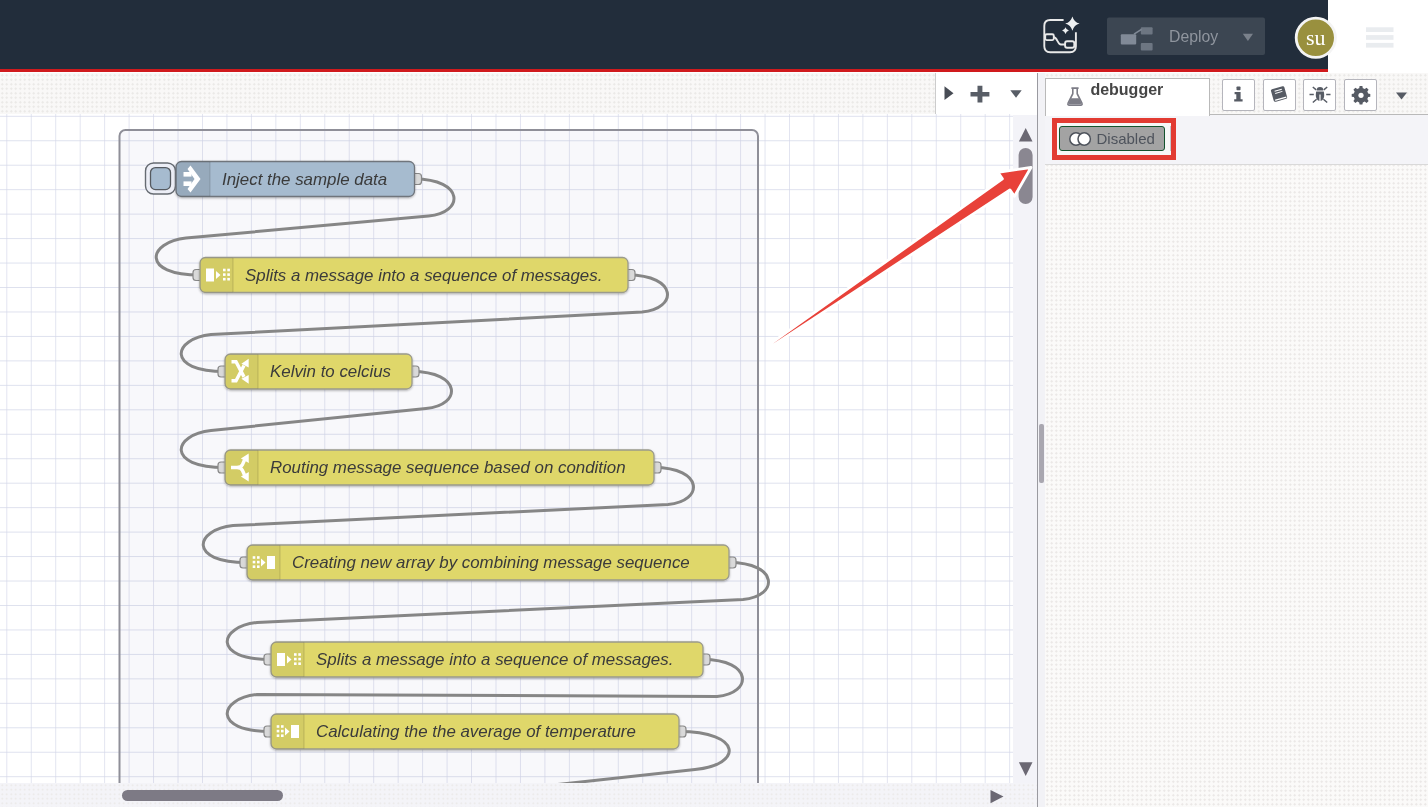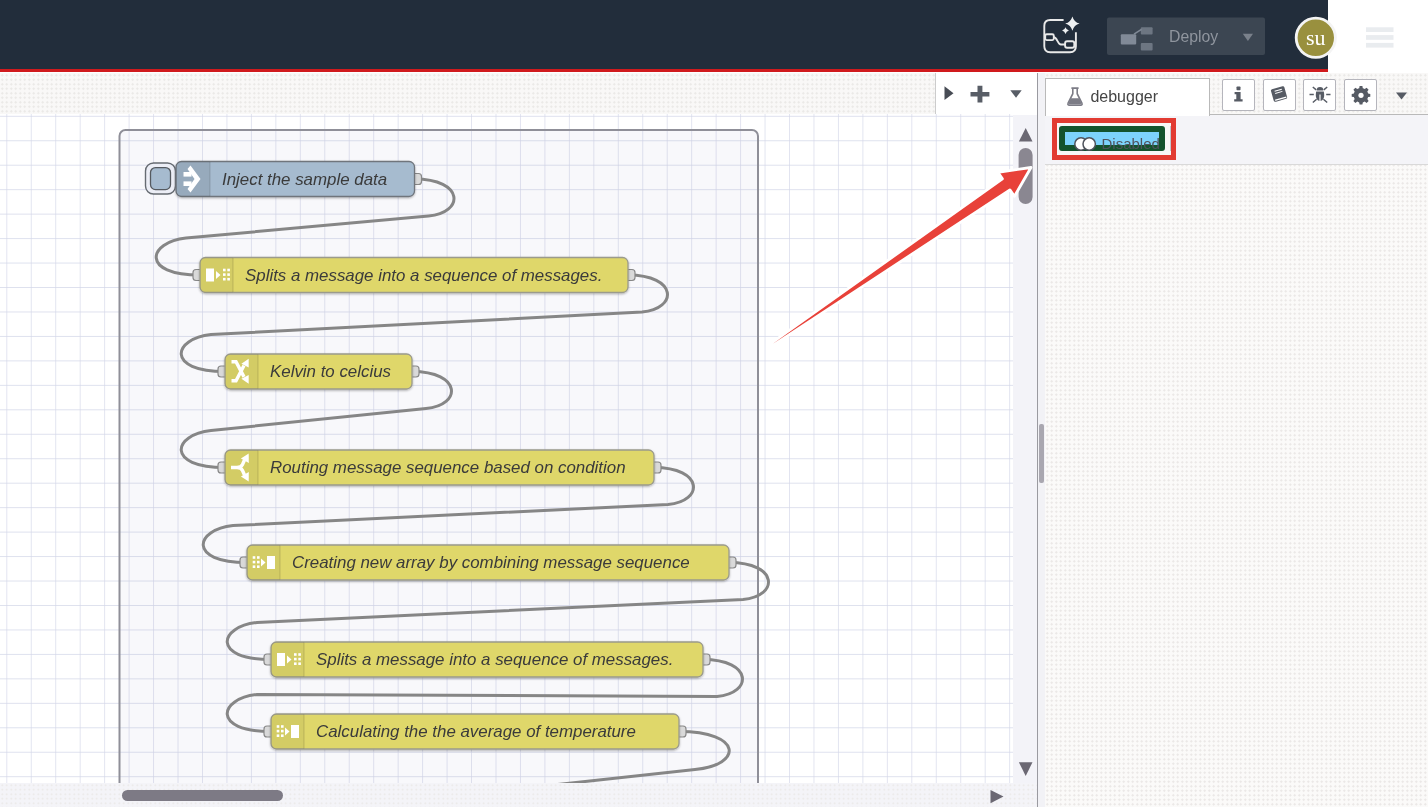--- a/index.html
+++ b/index.html
@@ -23,25 +23,25 @@
   #spthumb{position:absolute;left:1px;top:351px;width:4.5px;height:59px;background:#a9a7b0;border-radius:2px;}
   #sidebar{position:absolute;left:1045px;top:72.5px;width:383px;height:734.5px;
     background-color:#fbfaf9;
     background-image:radial-gradient(#eae7e5 0.9px, transparent 1px);background-size:4.5px 4.5px;}
   #sbtabbar{position:absolute;left:0;top:0;width:383px;height:41px;
     background-color:#f9f8f7;
     background-image:radial-gradient(#eae8e6 0.9px, transparent 1px);background-size:4.5px 4.5px;
     border-bottom:1.5px solid #b9b9b9;}
   #sbtab{position:absolute;left:0.4px;top:5px;width:163px;height:37.5px;background:#fff;
     border:1px solid #b9b9b9;border-bottom:none;}
-  #sbtab .lbl{position:absolute;left:44px;top:9px;font-size:16px;font-weight:normal;color:#454545;}
+  #sbtab .lbl{position:absolute;left:44px;top:2px;font-size:16px;font-weight:bold;color:#454545;}
   .sbbtn{position:absolute;top:6.5px;width:31px;height:29.5px;background:#fff;border:1px solid #b5b5bc;border-radius:2px;}
   #sbtoolrow{position:absolute;left:0;top:42.5px;width:383px;height:48.5px;background:#f4f4f8;border-bottom:1px solid #d9d9d9;}
   #redrect{position:absolute;left:1052px;top:118.4px;width:124px;height:41.3px;border:5px solid #e23b32;box-sizing:border-box;background:#f7f7f7;}
-  #disbtn{position:absolute;left:1058.5px;top:125.7px;width:106px;height:25.3px;background:#7dd3fc;border:6px solid #14532d;border-radius:3px;box-sizing:border-box;}
+  #disbtn{position:absolute;left:1058.5px;top:125.7px;width:106px;height:25.3px;background:#a3a3a3;border:1px solid #14532d;border-radius:3px;box-sizing:border-box;}
   #disbtn .txt{position:absolute;left:37px;top:3.5px;font-size:15px;color:#4e535c;}
   #whitecorner{position:absolute;right:0;top:0;width:7.5px;height:13px;background:#fff;border-bottom-left-radius:8px;}
 </style>
 </head>
 <body>
 <div id="header">
 <svg width="1428" height="69" viewBox="0 0 1428 69" xmlns="http://www.w3.org/2000/svg">
 
   <g stroke="#e9e9e9" stroke-width="1.9" fill="none">
     <path d="M1063.6 20 H1050.2 q-5.9 0 -5.9 5.9 V46.3 q0 5.9 5.9 5.9 h19.8 q5.9 0 5.9 -5.9 V32.2"></path>

